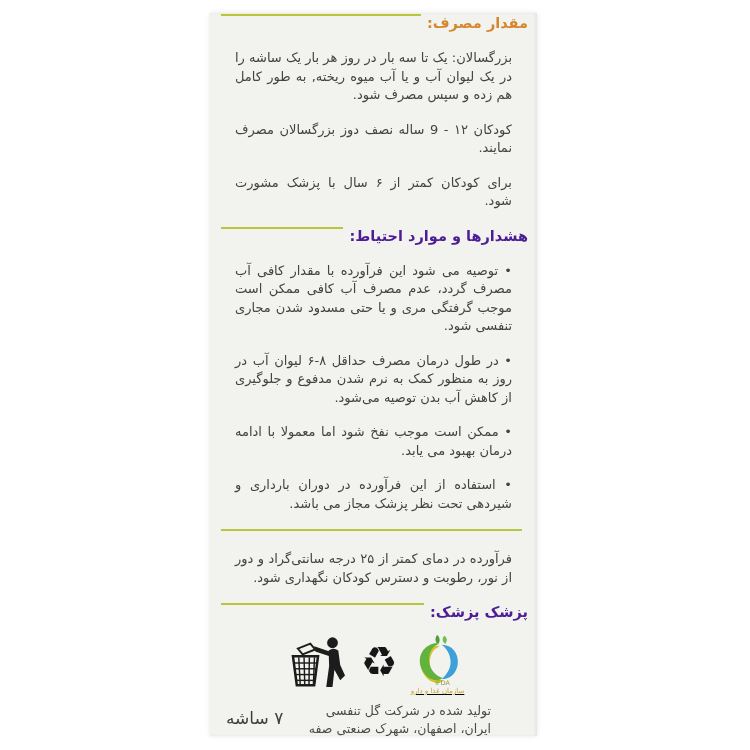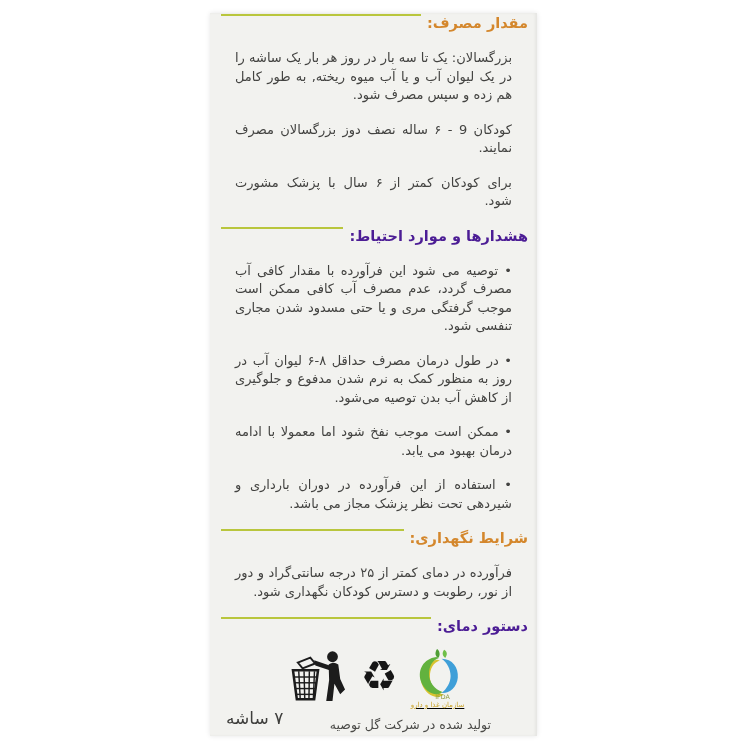--- a/index.html
+++ b/index.html
@@ -54,40 +54,39 @@
 <div class="box">
 
 
   <div class="content">
 
     <div class="sec-head">
       <span class="sec-title orange">مقدار مصرف:</span>
       <span class="rule"></span>
     </div>
     <p>بزرگسالان: یک تا سه بار در روز هر بار یک ساشه را در یک لیوان آب و یا آب میوه ریخته, به طور کامل هم زده و سپس مصرف شود.</p>
-    <p>کودکان 9 - ۶ ساله نصف دوز بزرگسالان مصرف نمایند.</p>
+    <p>کودکان ۱۲ - 9 ساله نصف دوز بزرگسالان مصرف نمایند.</p>
     <p>برای کودکان کمتر از ۶ سال با پزشک مشورت شود.</p>
 
     <div class="sec-head">
       <span class="sec-title olive">هشدارها و موارد احتیاط:</span>
       <span class="rule"></span>
     </div>
     <p>• توصیه می شود این فرآورده با مقدار کافی آب مصرف گردد، عدم مصرف آب کافی ممکن است موجب گرفتگی مری و یا حتی مسدود شدن مجاری تنفسی شود.</p>
     <p>• در طول درمان مصرف حداقل ۸-۶ لیوان آب در روز به منظور کمک به نرم شدن مدفوع و جلوگیری از کاهش آب بدن توصیه می‌شود.</p>
     <p>• ممکن است موجب نفخ شود اما معمولا با ادامه درمان بهبود می یابد.</p>
     <p>• استفاده از این فرآورده در دوران بارداری و شیردهی تحت نظر پزشک مجاز می باشد.</p>
 
     <div class="sec-head">
-      <span class="sec-title orange">شرایط نگهداری:</span>
       <span class="rule"></span>
     </div>
     <p>فرآورده در دمای کمتر از ۲۵ درجه سانتی‌گراد و دور از نور، رطوبت و دسترس کودکان نگهداری شود.</p>
 
     <div class="sec-head">
-      <span class="sec-title olive">دستور دمای:</span>
+      <span class="sec-title olive">پزشک پزشک:</span>
       <span class="rule"></span>
     </div>
   </div>
 
   <div class="icons-row">
 
     <svg width="58" height="54" viewBox="0 0 60 56">
       <path d="M3,21 L29,21 L25,51 L7,51 Z" fill="none" stroke="#1c1c1c" stroke-width="2.6"></path>
       <g stroke="#1c1c1c" stroke-width="1.5" fill="none">
         <path d="M9,22 L10.5,50"></path>
@@ -114,18 +113,18 @@
         <path d="M30,12 C42,12 49,22 48,33 C47,44 38,51 30,50 C36,45 40,38 40,31 C40,24 36,16 30,12 Z" fill="#3f9fd8"></path>
         <path d="M25,1 C22,5 23,9 26,11 C29,8 28,3 25,1 Z" fill="#4f9e35"></path>
         <path d="M33,2 C30,5 31,9 34,11 C37,7 36,4 33,2 Z" fill="#6fbf49"></path>
         <text x="31" y="57" font-size="7" fill="#8a9b3a" text-anchor="middle" font-family="DejaVu Sans, sans-serif">IFDA</text>
       </svg>
       <div class="ifda-sub">سازمان غذا و دارو</div>
     </div>
   </div>
 
   <div class="producer">
-    <div>تولید شده در شرکت گل توصیه</div>
+    <div>تولید شده در شرکت گل تنفسی</div>
     <div>ایران، اصفهان، شهرک صنعتی صفه</div>
   </div>
 
   <div class="sachet">۷ ساشه</div>
 </div>
 
 </body></html>

